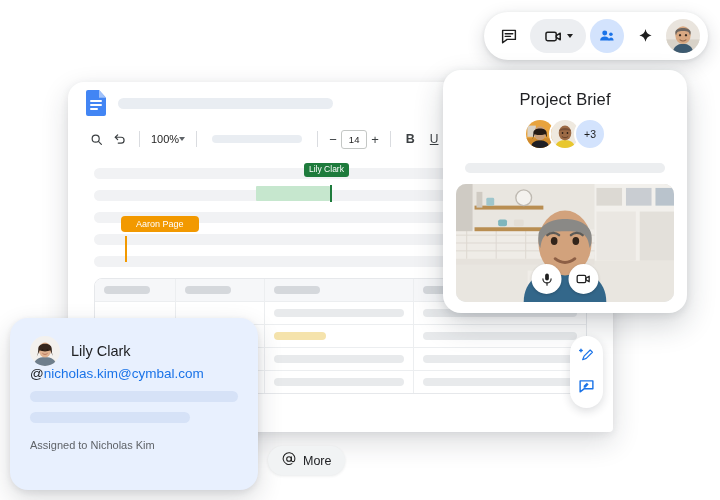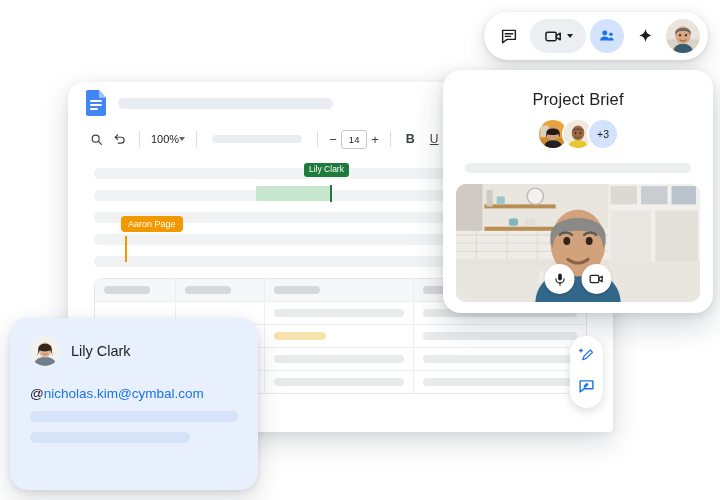--- a/index.html
+++ b/index.html
@@ -90,21 +90,21 @@
   .tt-btn{width:34px;height:34px;border-radius:50%;display:flex;align-items:center;justify-content:center;}
   .tt-cam{
     width:56px;height:34px;border-radius:18px;background:#eceef1;
     display:flex;align-items:center;justify-content:center;gap:4px;
   }
   .tt-people{width:34px;height:34px;border-radius:50%;background:#d3e3fd;display:flex;align-items:center;justify-content:center;}
   .tt-avatar{width:34px;height:34px;border-radius:50%;overflow:hidden;}
 
   
   .brief-card{
-    position:absolute;left:443px;top:70px;width:270px;height:243px;
+    position:absolute;left:443px;top:70px;width:244px;height:243px;
     background:#fff;border-radius:18px;
     box-shadow:0 12px 30px rgba(32,38,48,.20), 0 2px 8px rgba(32,38,48,.10);
     padding:0;overflow:hidden;
   }
   .brief-title{text-align:center;font-size:16.5px;color:#202124;margin-top:20px;letter-spacing:.1px;}
   .brief-avatars{display:flex;justify-content:center;align-items:center;margin-top:9px;}
   .bav{width:28px;height:28px;border-radius:50%;border:2px solid #fff;overflow:hidden;margin-left:-7px;}
   .bav:first-child{margin-left:0;}
   .bplus{
     width:28px;height:28px;border-radius:50%;border:2px solid #fff;margin-left:-7px;
@@ -120,21 +120,21 @@
   
   .comment-card{
     position:absolute;left:10px;top:318px;width:248px;height:172px;
     background:#e8f0fe;border-radius:18px;
     box-shadow:0 10px 26px rgba(32,38,48,.16), 0 2px 6px rgba(32,38,48,.09);
     padding:18px 20px;box-sizing:border-box;
   }
   .cc-head{display:flex;align-items:center;gap:11px;}
   .cc-avatar{width:30px;height:30px;border-radius:50%;overflow:hidden;flex:none;}
   .cc-name{font-size:14.5px;color:#202124;}
-  .cc-mention{font-size:13.5px;margin-top:20px;color:#202124;}
+  .cc-mention{font-size:13.5px;margin-top:0;color:#202124;}
   .cc-mention b{color:#1a73e8;font-weight:400;}
   .cc-bar{height:11px;background:#d6e2f7;border-radius:20px;margin-top:10px;}
   .cc-assigned{font-size:11px;color:#5f6368;margin-top:16px;}
 
   
   .more-pill{
     position:absolute;left:268px;top:446px;height:29px;padding:0 14px;
     background:#f1f3f4;border-radius:16px;display:flex;align-items:center;gap:7px;
     font-size:12.5px;color:#202124;
     box-shadow:0 1px 3px rgba(32,38,48,.10);
@@ -237,21 +237,21 @@
       <div class="line" style="width:100%"></div>
       <div class="line" style="width:100%"></div>
       <div class="line" style="width:100%"></div>
       <div class="line" style="width:78%"></div>
 
       <div class="sel-green" style="left:188px;top:32px;width:74px;height:15px;"></div>
       <div class="cursor-caret" style="left:262px;top:31px;height:17px;background:#1e7b3c;"></div>
       <div class="tagflag" style="left:236px;top:9px;background:#1e7b3c;">Lily Clark</div>
 
       <div class="cursor-caret" style="left:57px;top:82px;height:26px;background:#f29900;"></div>
-      <div class="tagflag" style="left:53px;top:62px;background:#f29900;border-radius:4px;font-size:9px;padding:3px 7px;">Aaron Page</div>
+      <div class="tagflag" style="left:53px;top:62px;background:#f29900;border-radius:4px;font-size:9px;padding:3px 15px;">Aaron Page</div>
     </div>
 
     <div class="doc-table">
       <div class="dt-row head">
         <div class="dt-cell c1">
             <span class="cellbar"></span>
           </div>
         <div class="dt-cell c2">
             <span class="cellbar"></span>
           </div>
@@ -452,31 +452,41 @@
       <span class="cc-name">Lily Clark</span>
     </div>
 
     <div class="cc-mention">
       <span>@</span><b>nicholas.kim@cymbal.com</b>
     </div>
 
     <div class="cc-bar" style="width:100%"></div>
     <div class="cc-bar" style="width:77%"></div>
 
+    <div class="cc-assigned">Assigned to Nicholas Kim</div>
   </div>
 
   <div class="ai-pill">
     <span>
       <svg width="17" height="17" viewBox="0 0 24 24" fill="none" stroke="#1a73e8" stroke-width="2" stroke-linecap="round" stroke-linejoin="round">
         <path d="M20 4.2 9.4 14.8 7 21l6.2-2.4L23.8 8z" transform="scale(.82) translate(1 1)"></path>
         <path d="M4.2 3.2v3.6M2.4 5h3.6"></path>
       </svg>
     </span>
     <span>
       <svg width="17" height="17" viewBox="0 0 24 24" fill="none" stroke="#1a73e8" stroke-width="2" stroke-linejoin="round">
         <path d="M3 5.5h18v11H9l-6 4.5z"></path>
         <path d="M8 12.5 12.5 8l2.5 2.5L10.5 15H8z" fill="#1a73e8" stroke="none"></path>
       </svg>
     </span>
   </div>
 
+  <div class="more-pill">
+    <span>
+      <svg width="14" height="14" viewBox="0 0 24 24" fill="none" stroke="#1f1f1f" stroke-width="1.8">
+          <circle cx="12" cy="12" r="4"></circle>
+          <path d="M16 8v5.5a3 3 0 0 0 5 2.2A10 10 0 1 0 17 20" stroke-linecap="round"></path>
+        </svg>
+    </span>
+    <span>More</span>
+  </div>
 
 </div>
 
 </body></html>

